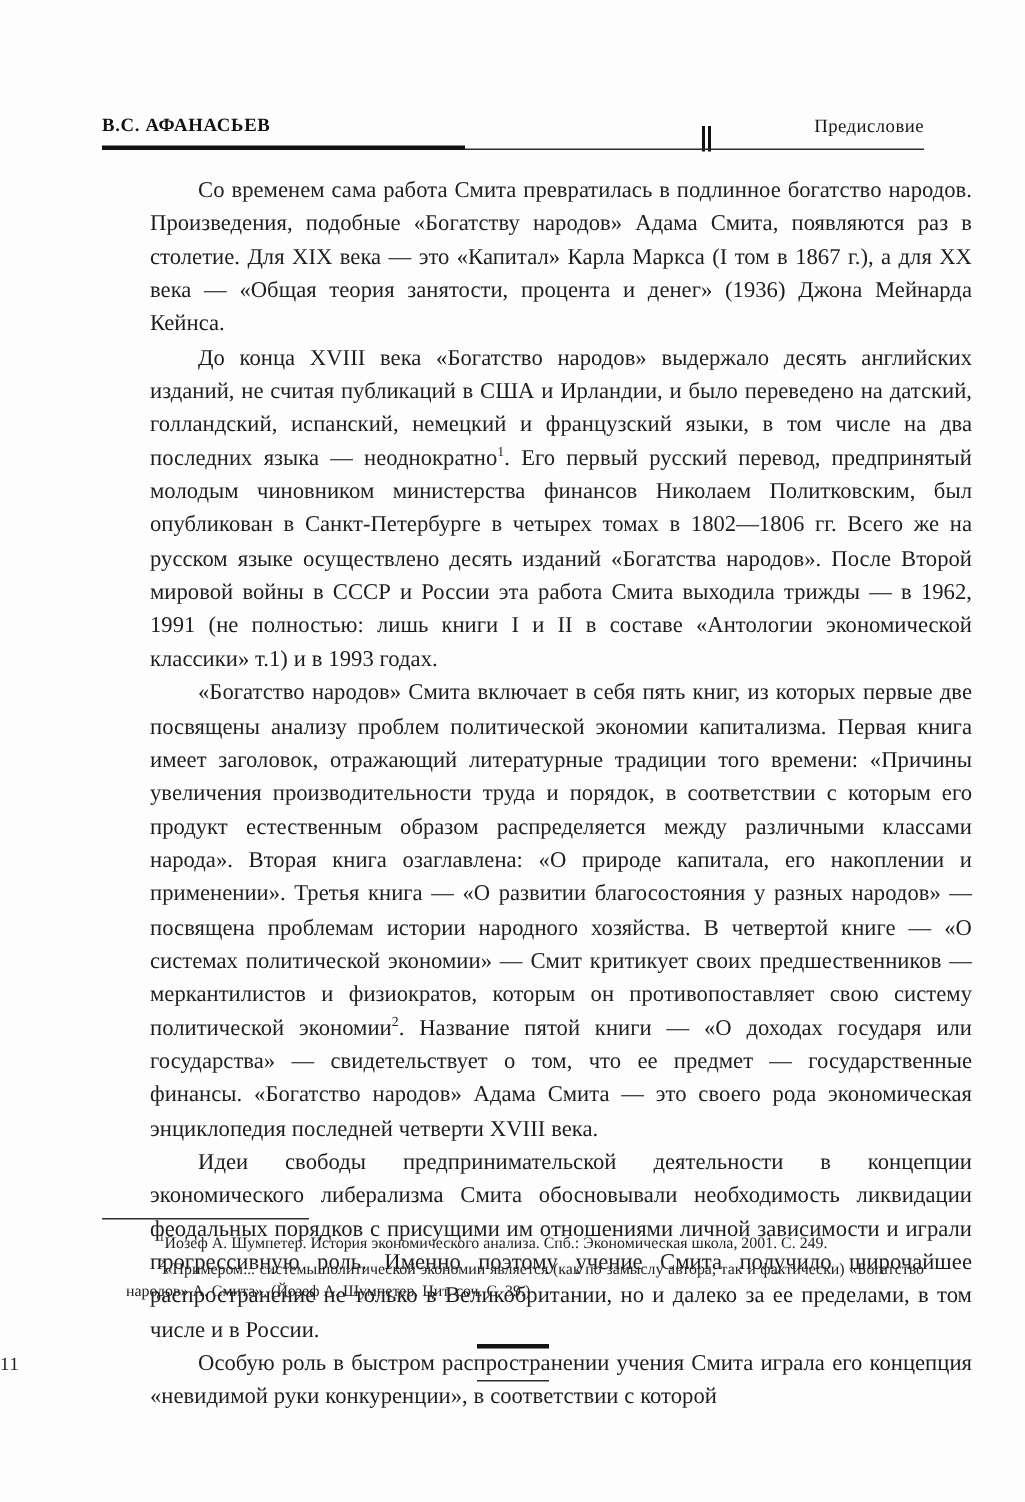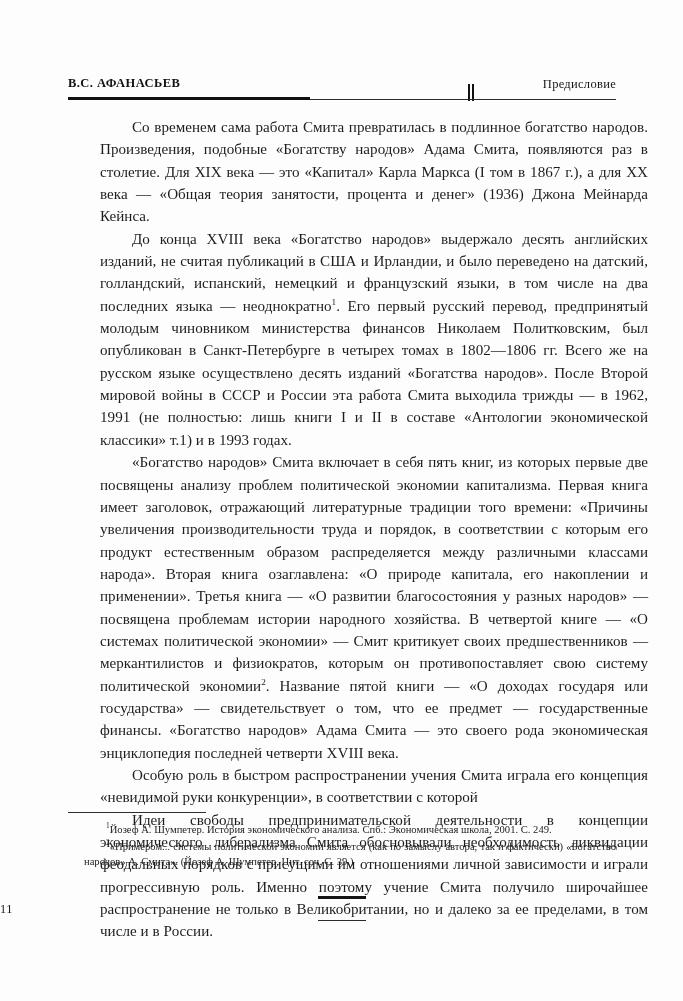--- a/index.html
+++ b/index.html
@@ -187,23 +187,23 @@
   </div>
 
   <div class="body-col">
 
     <p class="para">Со временем сама работа Смита превратилась в подлинное богатство народов. Произведения, подобные «Богатству народов» Адама Смита, появляются раз в столетие. Для XIX века — это «Капитал» Карла Маркса (I том в 1867 г.), а для XX века — «Общая теория занятости, процента и денег» (1936) Джона Мейнарда Кейнса.</p>
 
     <p class="para"><span>До конца XVIII века «Богатство народов» выдержало десять английских изданий, не считая публикаций в США и Ирландии, и было переведено на датский, голландский, испанский, немецкий и французский языки, в том числе на два последних языка — неоднократно</span><sup class="fn">1</sup><span>. Его первый русский перевод, предпринятый молодым чиновником министерства финансов Николаем Политковским, был опубликован в Санкт-Петербурге в четырех томах в 1802—1806 гг. Всего же на русском языке осуществлено десять изданий «Богатства народов». После Второй мировой войны в СССР и России эта работа Смита выходила трижды — в 1962, 1991 (не полностью: лишь книги I и II в составе «Антологии экономической классики» т.1) и в 1993 годах.</span></p>
 
     <p class="para"><span>«Богатство народов» Смита включает в себя пять книг, из которых первые две посвящены анализу проблем политической экономии капитализма. Первая книга имеет заголовок, отражающий литературные традиции того времени: «Причины увеличения производительности труда и порядок, в соответствии с которым его продукт естественным образом распределяется между различными классами народа». Вторая книга озаглавлена: «О природе капитала, его накоплении и применении». Третья книга — «О развитии благосостояния у разных народов» — посвящена проблемам истории народного хозяйства. В четвертой книге — «О системах политической экономии» — Смит критикует своих предшественников — меркантилистов и физиократов, которым он противопоставляет свою систему политической экономии</span><sup class="fn">2</sup><span>. Название пятой книги — «О доходах государя или государства» — свидетельствует о том, что ее предмет — государственные финансы. «Богатство народов» Адама Смита — это своего рода экономическая энциклопедия последней четверти XVIII века.</span></p>
 
+    <p class="para">Идеи свободы предпринимательской деятельности в концепции экономического либерализма Смита обосновывали необходимость ликвидации феодальных порядков с присущими им отношениями личной зависимости и играли прогрессивную роль. Именно поэтому учение Смита получило широчайшее распространение не только в Великобритании, но и далеко за ее пределами, в том числе и в России.</p>
+
     <p class="para">Особую роль в быстром распространении учения Смита играла его концепция «невидимой руки конкуренции», в соответствии с которой</p>
-
-    <p class="para">Идеи свободы предпринимательской деятельности в концепции экономического либерализма Смита обосновывали необходимость ликвидации феодальных порядков с присущими им отношениями личной зависимости и играли прогрессивную роль. Именно поэтому учение Смита получило широчайшее распространение не только в Великобритании, но и далеко за ее пределами, в том числе и в России.</p>
   </div>
 
   <div class="footnotes">
     <div class="fn-rule"></div>
 
     <p class="fnote"><sup>1</sup><span>Йозеф А. Шумпетер. История экономического анализа. Спб.: Экономическая школа, 2001. С. 249.</span></p>
 
     <p class="fnote"><sup>2</sup><span>«Примером... системы политической экономии является (как по замыслу автора, так и фактически) «Богатство народов» А. Смита». (Йозеф А. Шумпетер. Цит. соч. С. 39.)</span></p>
   </div>
 

